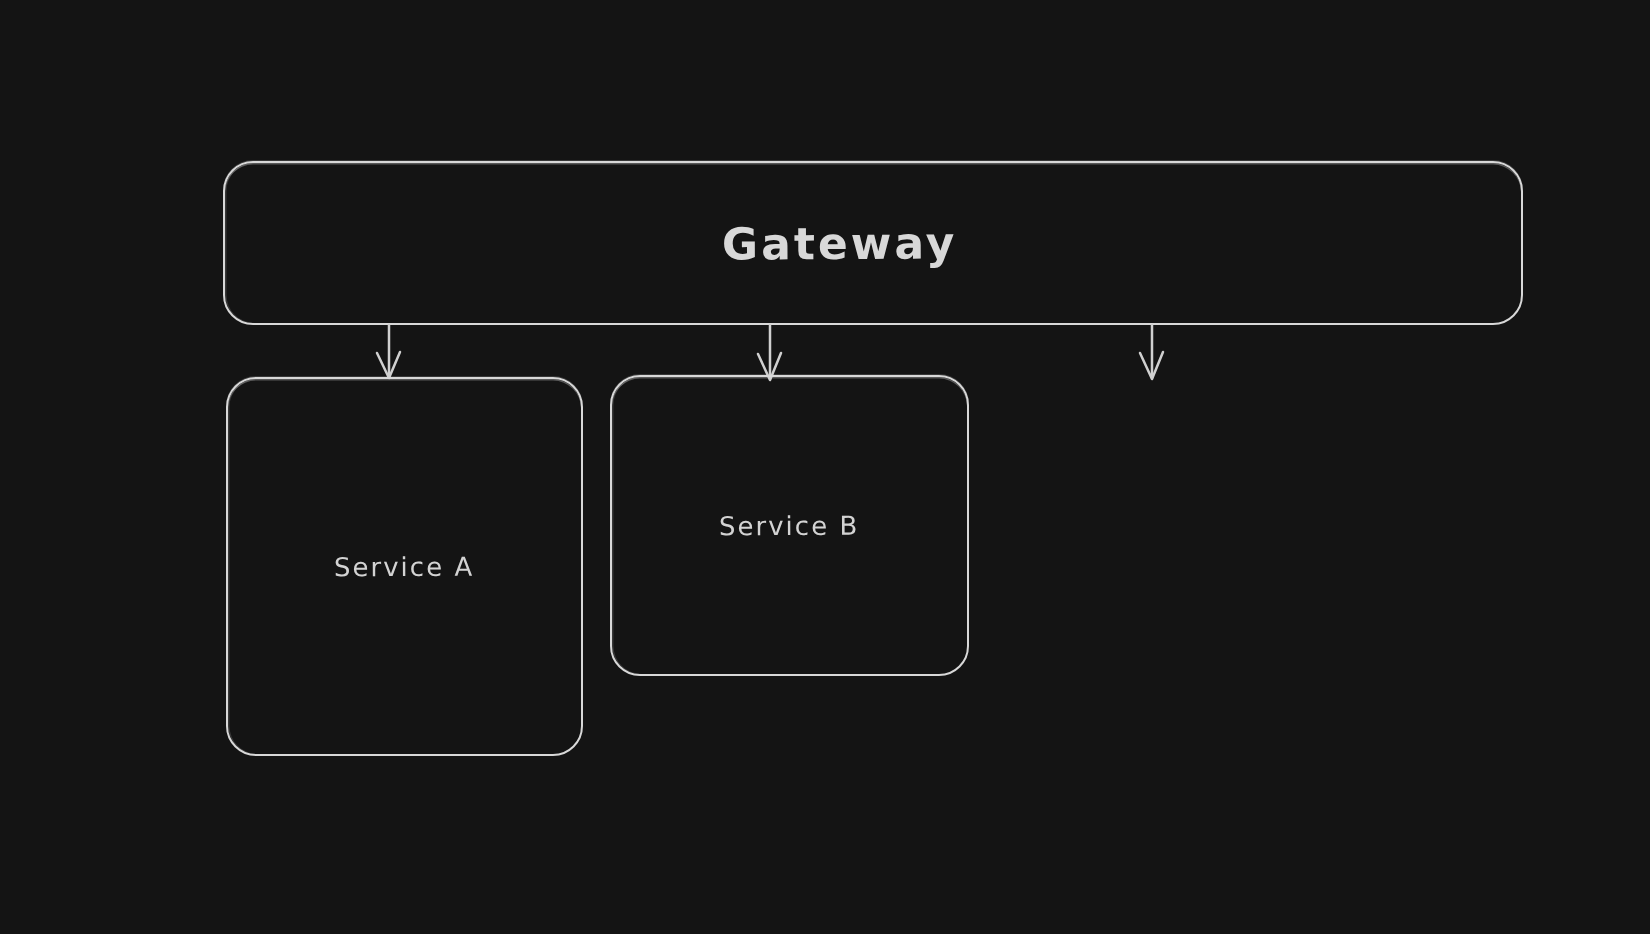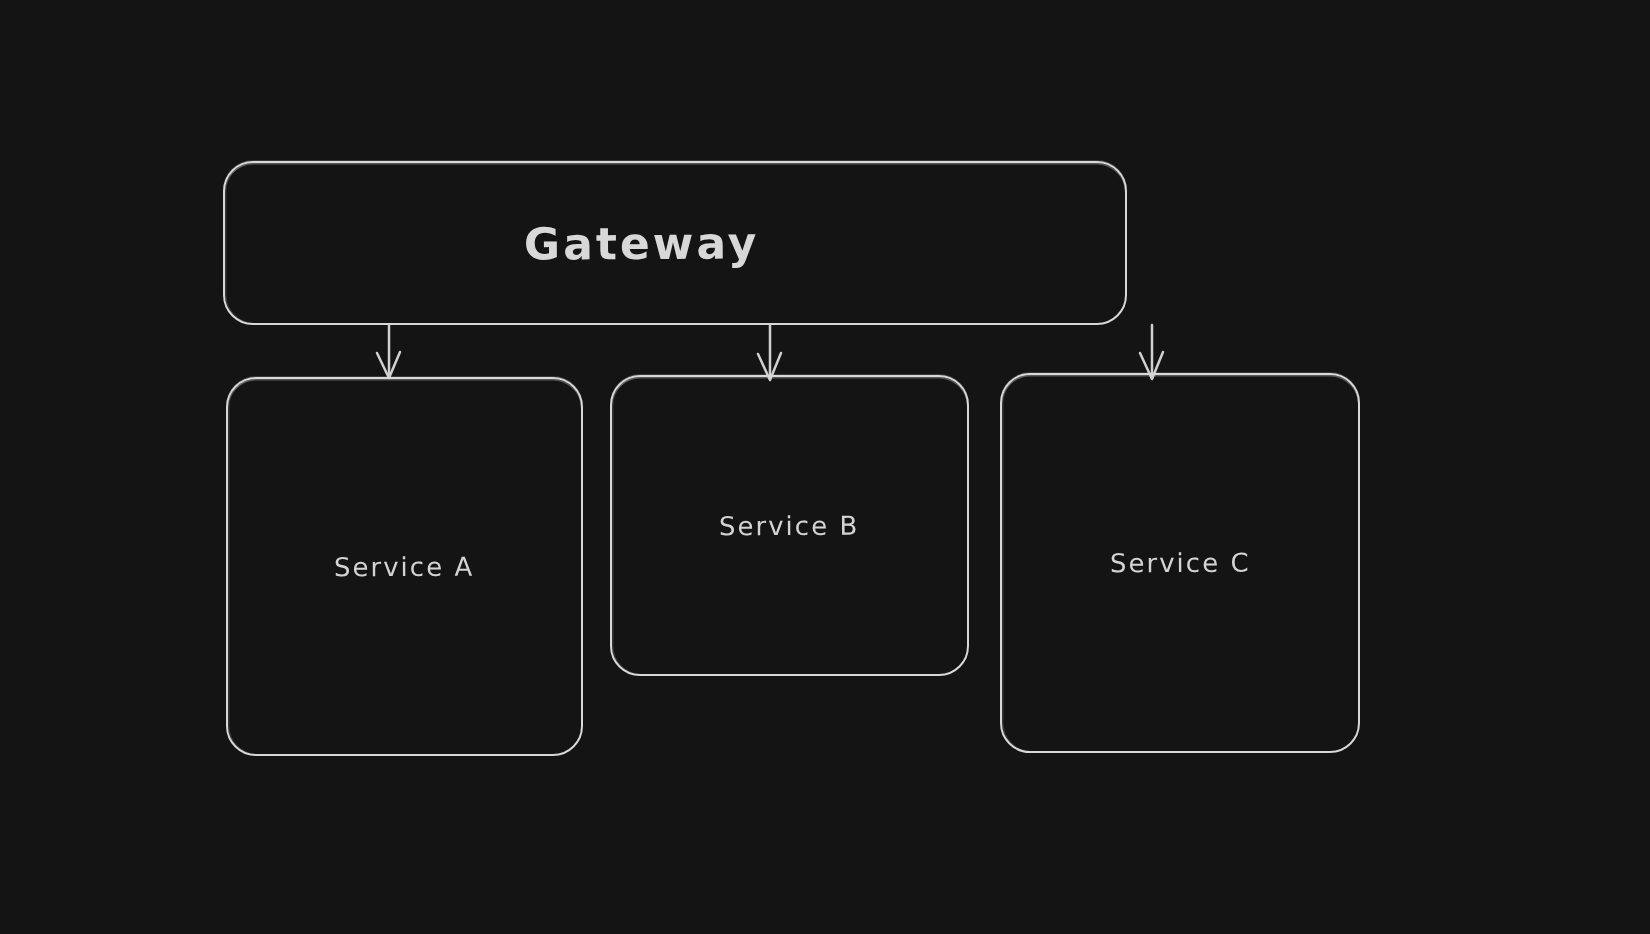--- a/index.html
+++ b/index.html
@@ -26,21 +26,21 @@
     align-items: center;
     justify-content: center;
     
     box-shadow:
       inset 0 1.5px 0 rgba(216,216,216,0.35),
       inset 1.5px 0 0 rgba(216,216,216,0.18),
       0 -1px 0 rgba(216,216,216,0.18);
   }
   .node-gateway {
     left: 223px; top: 161px;
-    width: 904px; height: 164px;
+    width: 1300px; height: 164px;
   }
   .node-service-a { left: 226px;  top: 377px; width: 357px; height: 379px; }
   .node-service-b { left: 610px;  top: 375px; width: 359px; height: 301px; }
   .node-service-c { left: 1000px; top: 373px; width: 360px; height: 380px; }
 
   .label {
     color: #d3d3d3;
     letter-spacing: 2px;
     white-space: nowrap;
     user-select: none;
@@ -99,17 +99,14 @@
   </svg>
 
   <div class="node node-service-a">
     <span class="label label-service">Service A</span>
   </div>
 
   <div class="node node-service-b">
     <span class="label label-service">Service B</span>
   </div>
 
-  <div class="node node-service-c">
-    <span class="label label-service">Service C</span>
-  </div>
 
 </div>
 
 </body></html>

